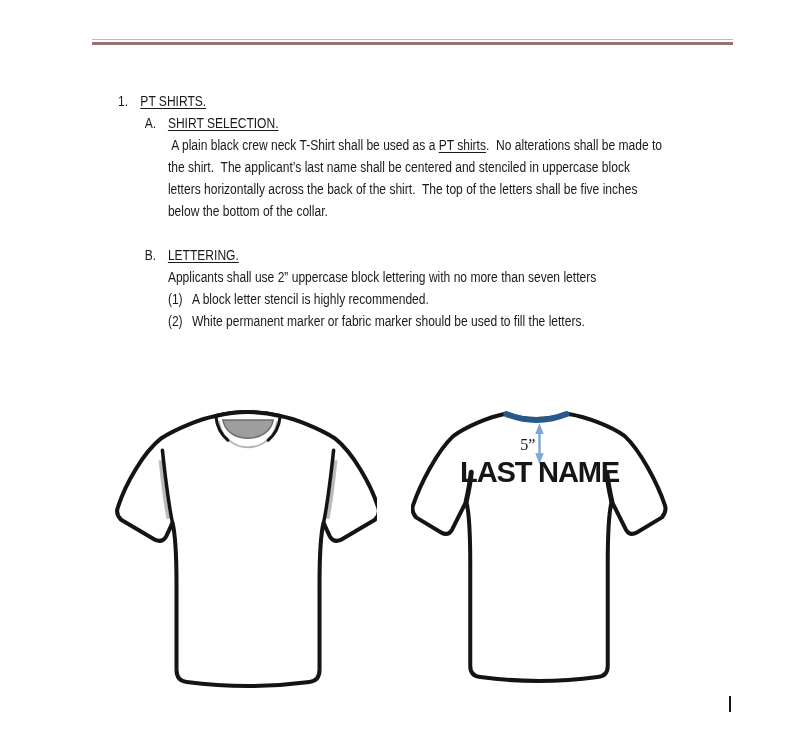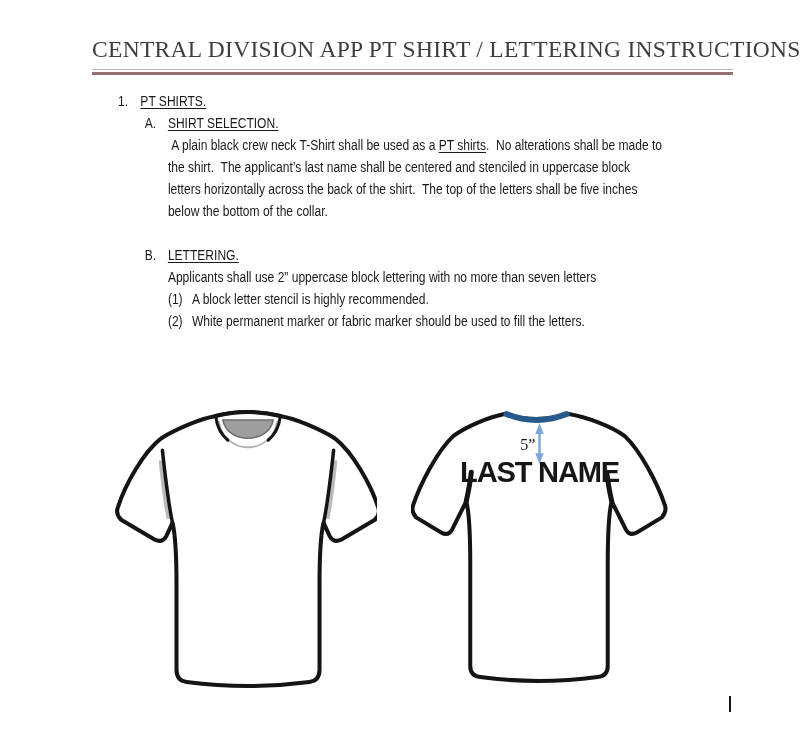--- a/index.html
+++ b/index.html
@@ -40,21 +40,20 @@
   .shirt-back{position:absolute;left:411px;top:408px;width:257px;height:281px;}
   
   .text-cursor{position:absolute;left:729px;top:696px;width:2px;height:16px;background:#141414;}
 </style>
 </head>
 <body>
 
 <div class="page">
 
   <header class="title-wrap">
-    <h1 class="doc-title">CENTRAL DIVISION APP PT SHIRT / LETTERING INSTRUCTIONS</h1>
     <div class="title-rule">
       <div class="rule-thin"></div>
       <div class="rule-thick"></div>
     </div>
   </header>
 
   <main class="doc-body">
     <div class="row lvl1">
         <span class="num">1.</span>
         <span class="heading">PT SHIRTS.</span>

